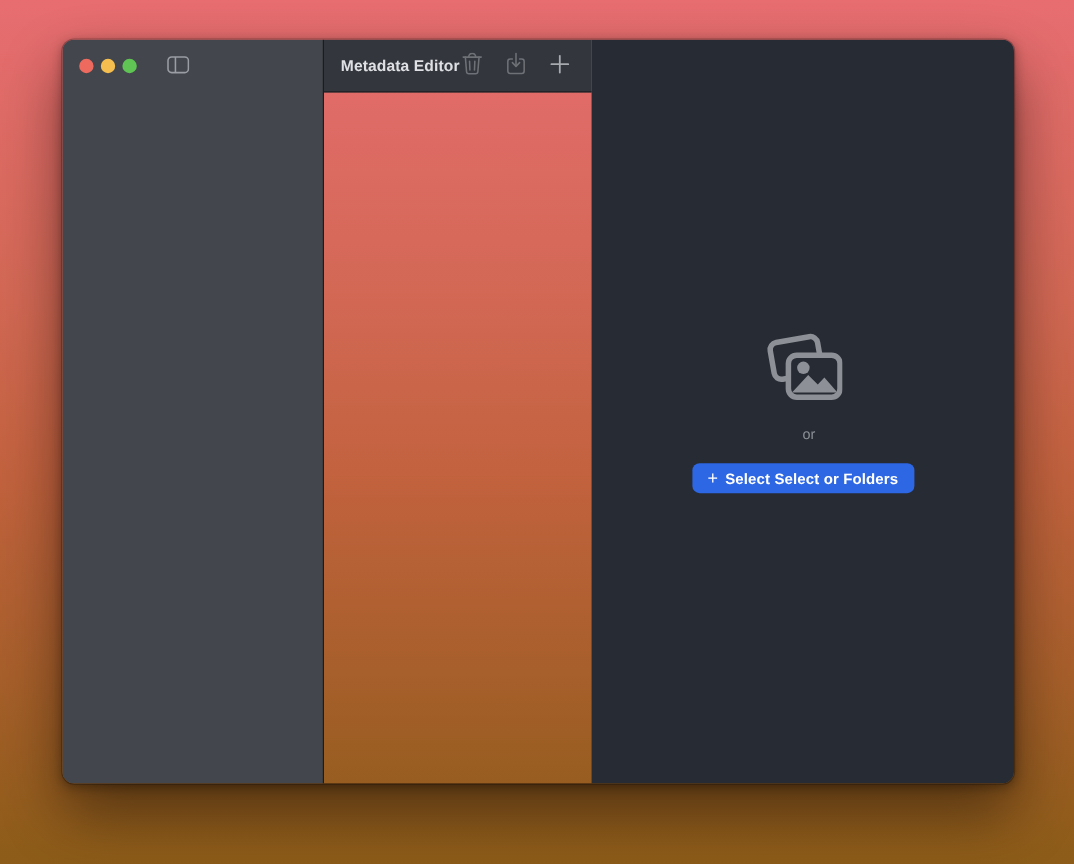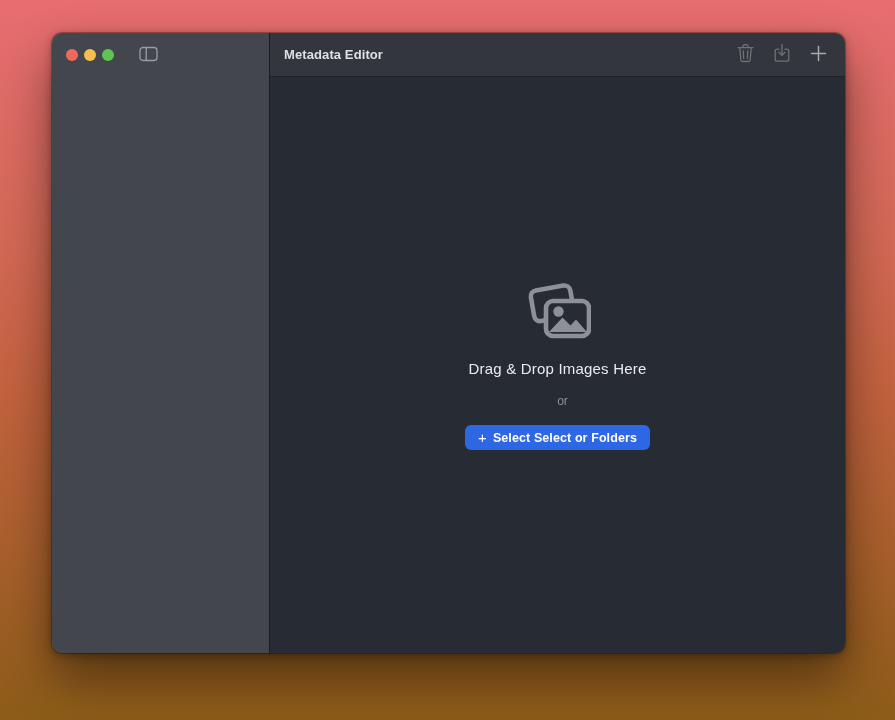--- a/index.html
+++ b/index.html
@@ -45,21 +45,21 @@
   .traffic.green  { background: #5fc454; }
   .sidebar-toggle {
     margin-left: 23px;
     background: none; border: none; cursor: pointer;
     display: flex; align-items: center; justify-content: center;
     padding: 2px;
   }
   .sidebar-toggle svg { stroke: #9a9da3; }
 
   
-  .main { flex: 1; display: flex; flex-direction: column; min-width: 0; }
+  .main { flex: 1; display: flex; flex-direction: row; min-width: 0; }
   .main-titlebar {
     height: 44px;
     background: #33363d;
     border-bottom: 1px solid #1d2025;
     display: flex;
     align-items: center;
     padding: 0 16px 0 14px;
     flex-shrink: 0;
   }
   .window-title {
@@ -191,21 +191,20 @@
         <svg width="66" height="60" viewBox="0 0 66 60" fill="none">
           <g transform="rotate(-10 26 22)">
             <rect x="7" y="8" width="40" height="31" rx="6" stroke="#8d9096" stroke-width="4.6"></rect>
           </g>
           <rect x="21" y="21" width="43" height="35" rx="7" fill="#272b33" stroke="#8d9096" stroke-width="4.6"></rect>
           <circle cx="33.5" cy="31.5" r="5.2" fill="#8d9096"></circle>
           <path d="M24 52 L37.5 37.5 L45.5 45.5 L51 39.5 L61 51 L61 52 Z" fill="#8d9096"></path>
         </svg>
       </div>
 
-      <div class="drop-heading">Drag &amp; Drop Images Here</div>
 
       <div class="or-text">or</div>
 
       <button class="select-btn">
         <span class="plus-glyph">+</span>
         <span>Select Select or Folders</span>
       </button>
 
     </div>
 

